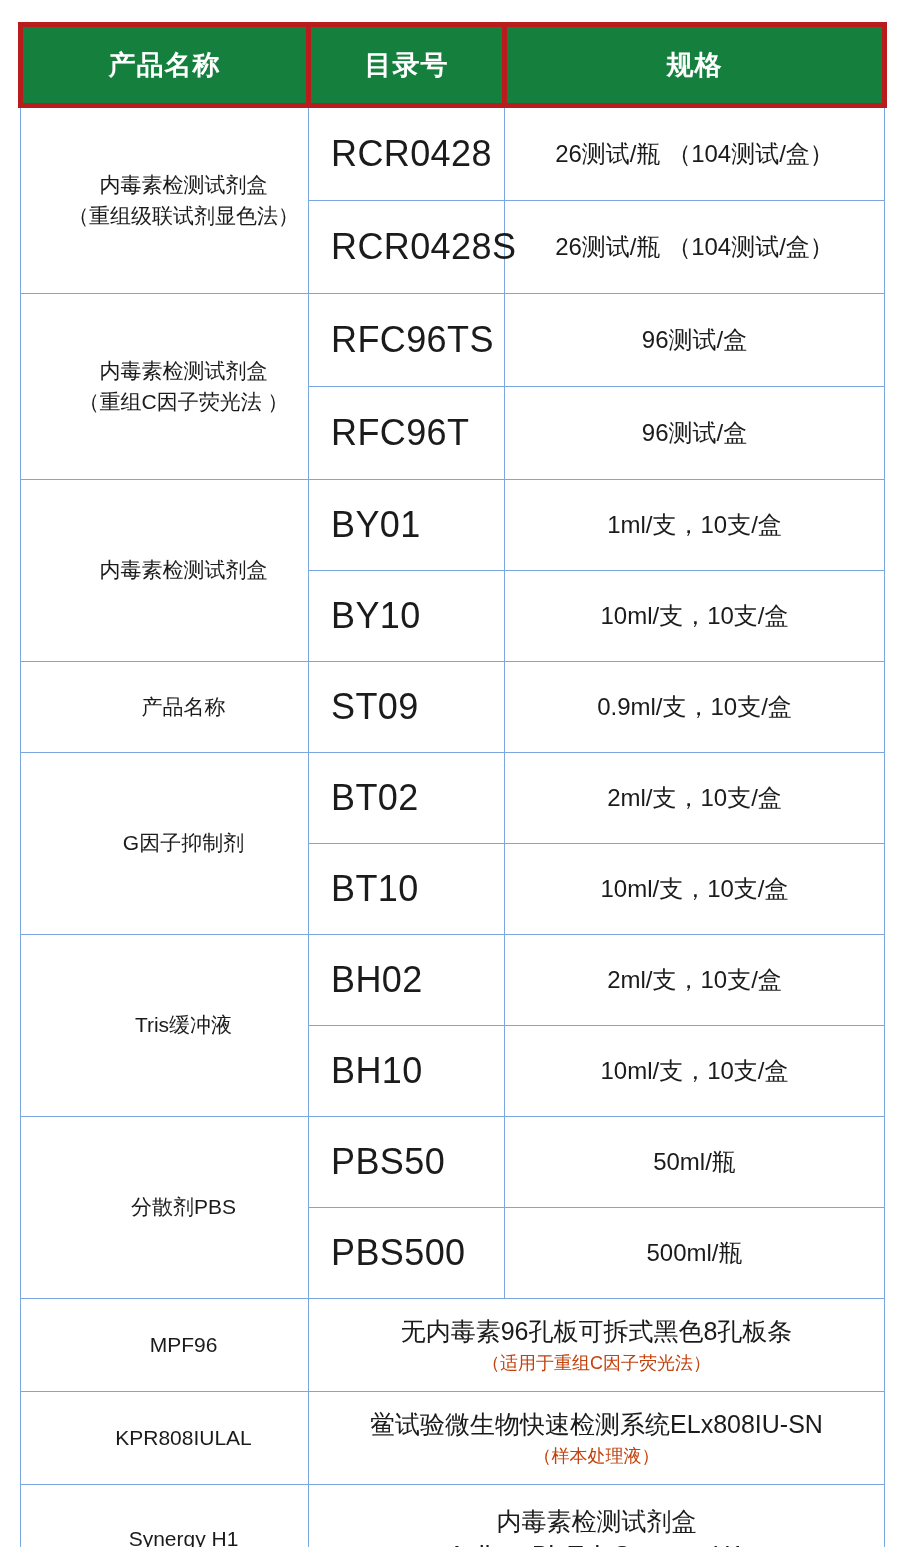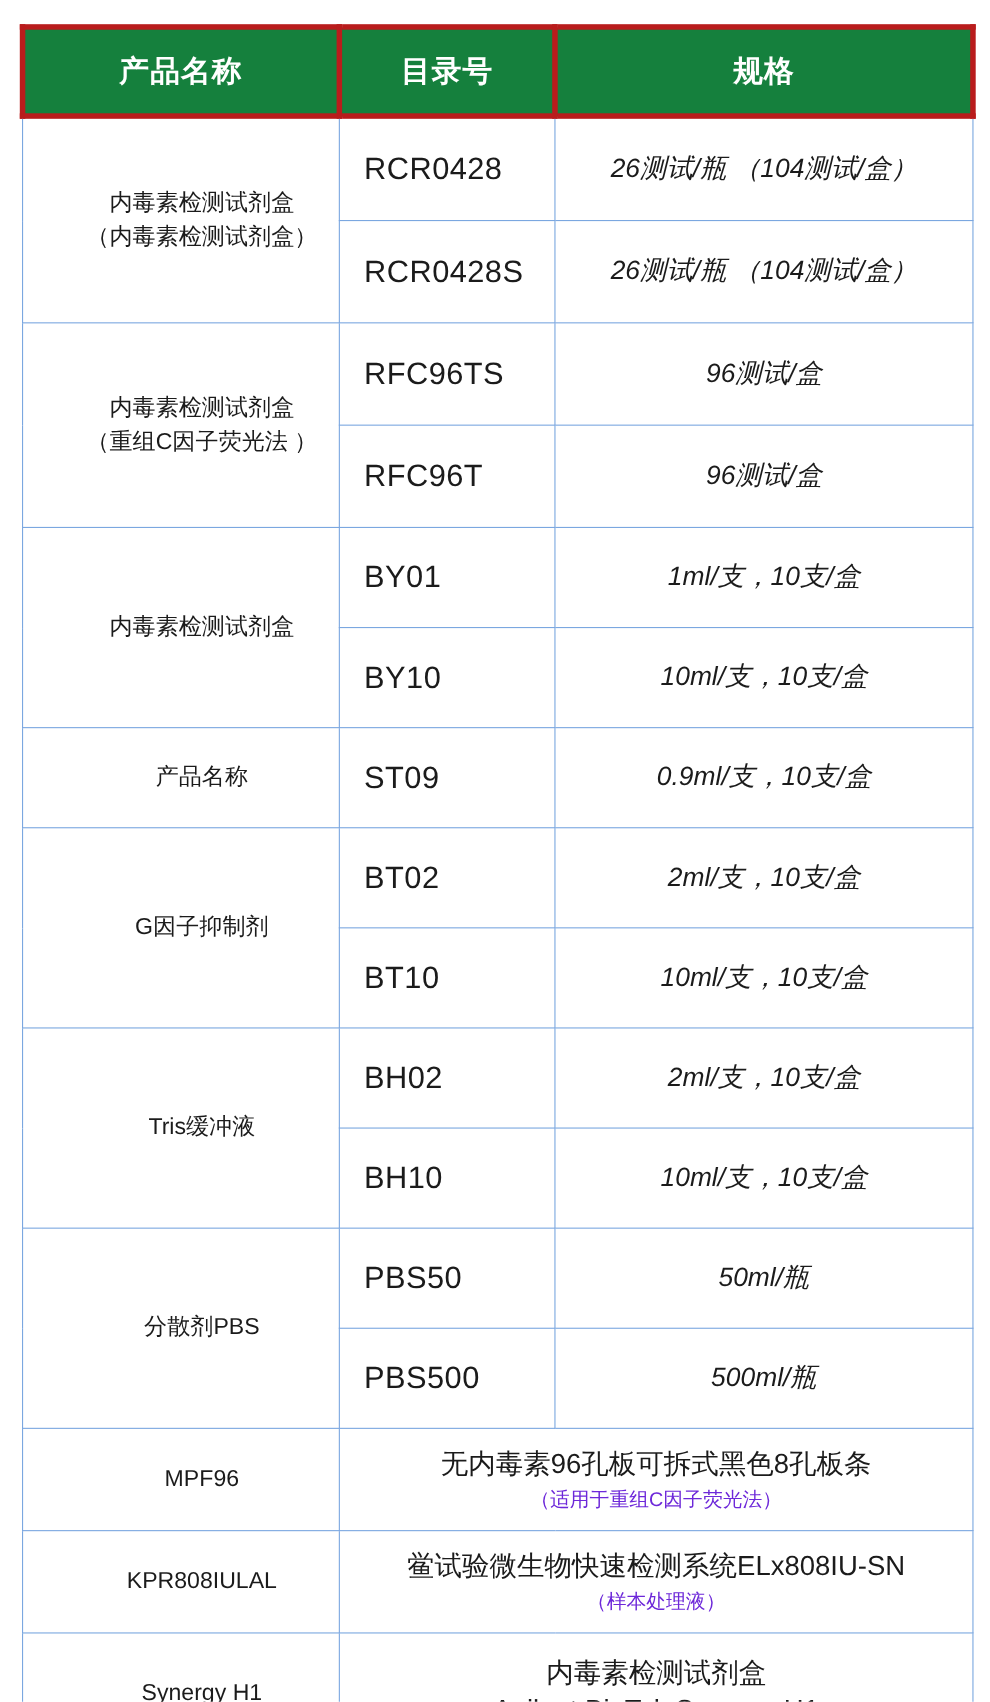--- a/index.html
+++ b/index.html
@@ -49,35 +49,34 @@
     line-height: 1.35;
   }
   td.name-cell {
     font-size: 21px;
     line-height: 1.45;
     padding-left: 46px;
   }
   td.cat-cell {
     text-align: left;
     padding-left: 22px;
-    font-size: 28px;
+    font-size: 36px;
     letter-spacing: 0.4px;
   }
   td.spec-cell {
     font-size: 24px;
-    font-style: italic;
   }
   td.wide-cell {
     font-size: 25px;
     line-height: 1.35;
   }
   .sub-note {
     display: block;
     font-size: 18px;
-    color: #6d28d9;
+    color: #c2410c;
     margin-top: 2px;
   }
   .two-line {
     display: block;
   }
   .row-h-sm td { height: 78px; }
   .row-h-md td { height: 80px; }
   .row-h-lg td { height: 96px; }
 </style>
 </head>
@@ -95,21 +94,21 @@
         <th>产品名称</th>
         <th>目录号</th>
         <th>规格</th>
       </tr>
     </thead>
     <tbody>
 
       <tr class="row-h-md">
         <td class="name-cell" rowspan="2">
           <span class="two-line">内毒素检测试剂盒</span>
-          <span class="two-line">（内毒素检测试剂盒）</span>
+          <span class="two-line">（重组级联试剂显色法）</span>
         </td>
         <td class="cat-cell">RCR0428</td>
         <td class="spec-cell">26测试/瓶 （104测试/盒）</td>
       </tr>
       <tr class="row-h-md">
         <td class="cat-cell">RCR0428S</td>
         <td class="spec-cell">26测试/瓶 （104测试/盒）</td>
       </tr>
 
       <tr class="row-h-md">

